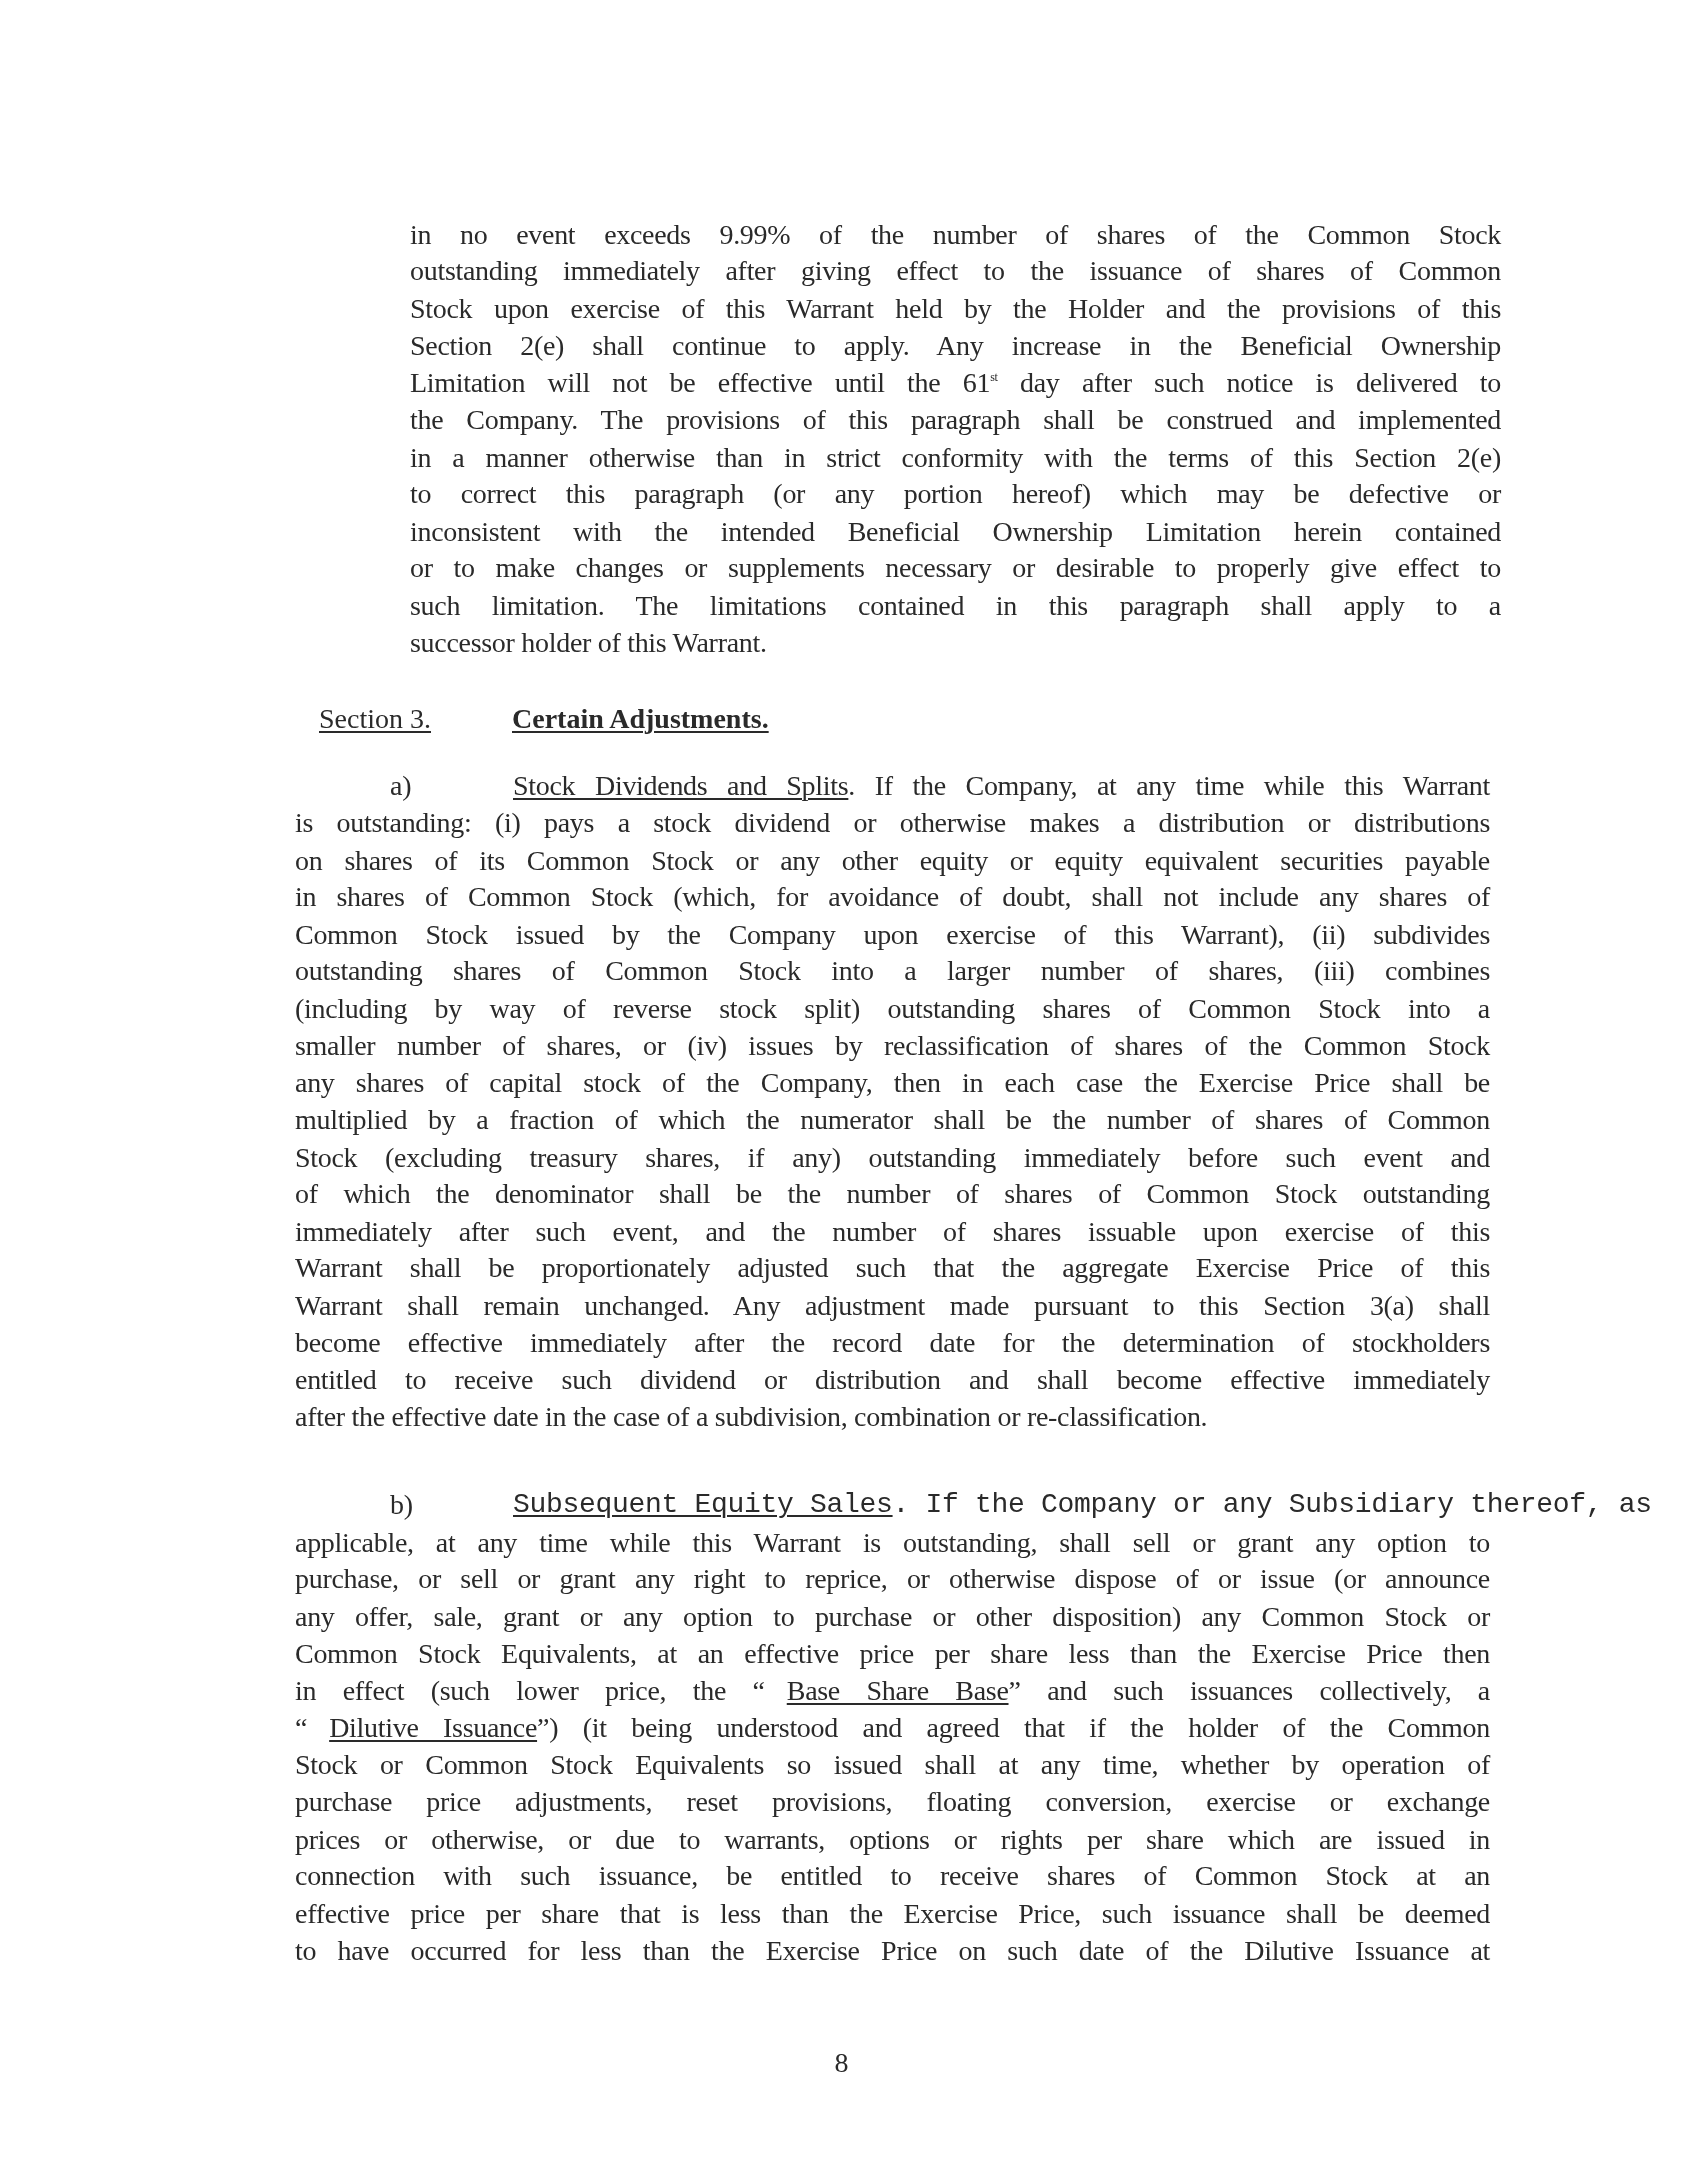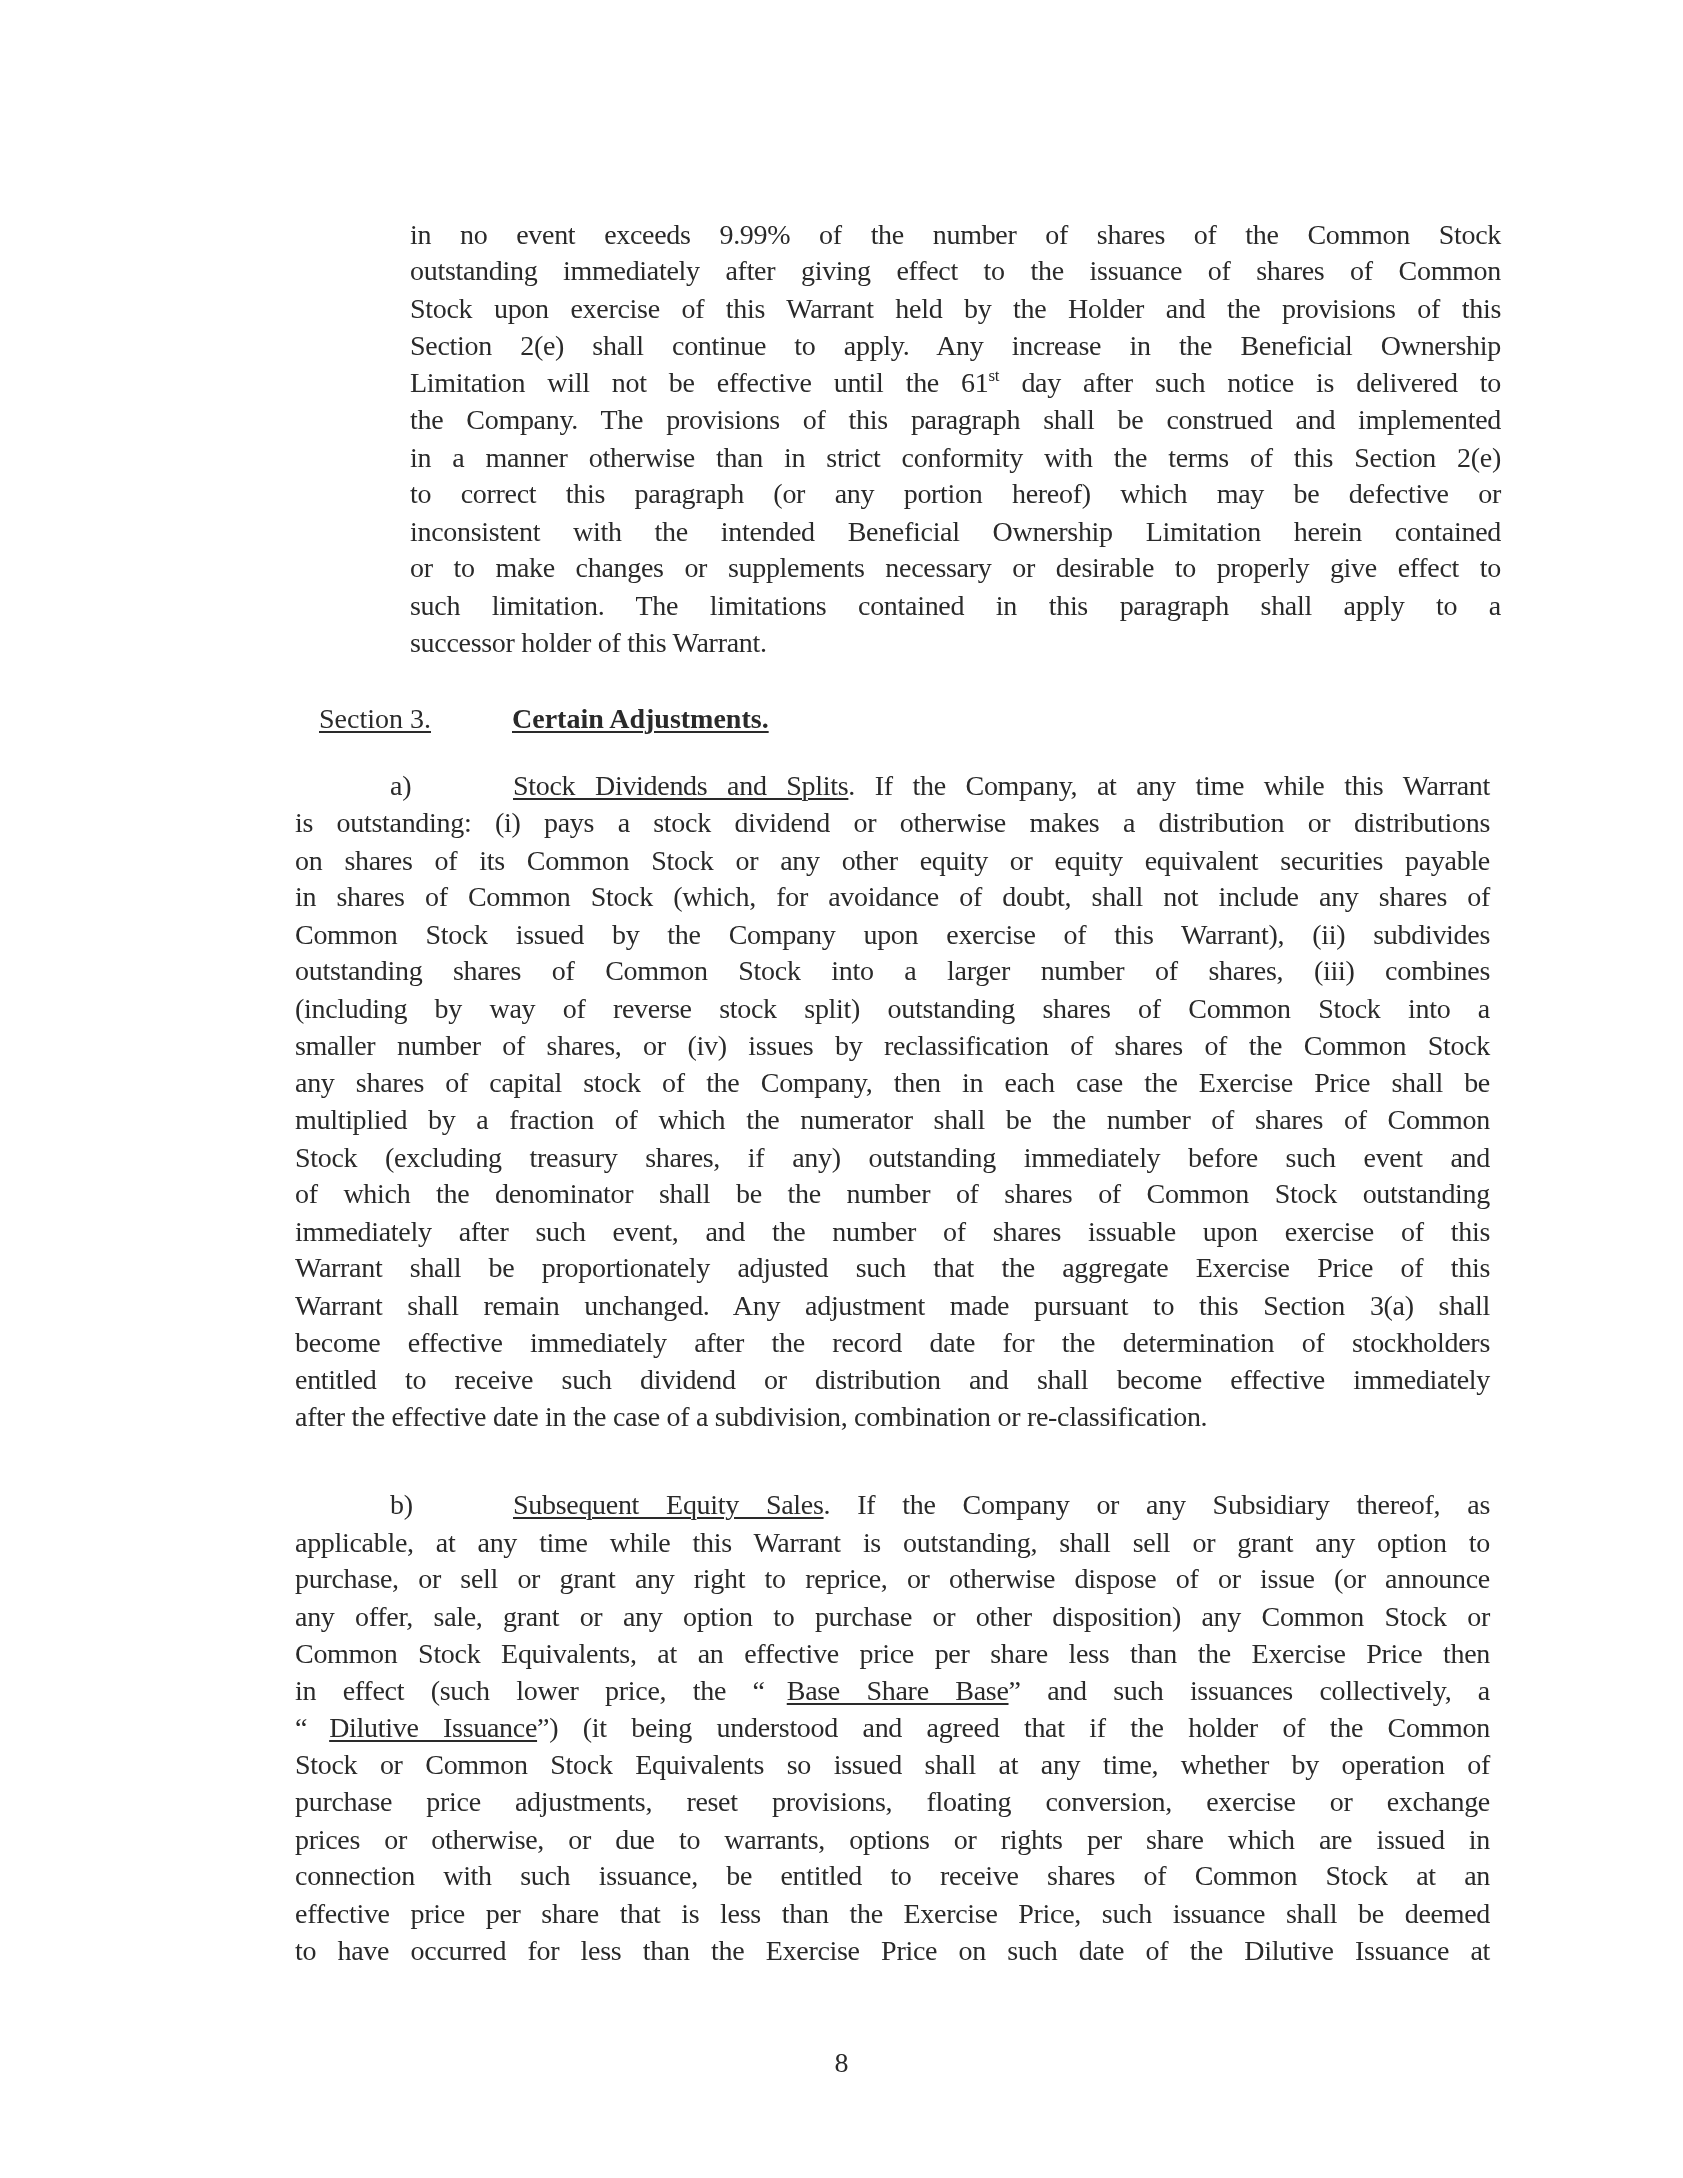--- a/index.html
+++ b/index.html
@@ -19,21 +19,21 @@
     line-height: 36px;
     letter-spacing: -0.3px;
   }
   .ind { left: 410px; width: 1091px; }
   .full { left: 295px; width: 1195px; }
   .last { text-align-last: left; }
   .u { text-decoration: underline; text-decoration-thickness: 2px; text-underline-offset: 3px; margin-left: 22px; }
   .heading { position: absolute; left: 297px; top: 701px; height: 36px; line-height: 36px; }
   .heading .num { position: absolute; left: 0; white-space: nowrap; }
   .heading .title { position: absolute; left: 193px; white-space: nowrap; font-weight: bold; }
-  sup { font-size: 17px; vertical-align: 0; position: relative; top: -11px; }
+  sup { font-size: 12px; vertical-align: 0; position: relative; top: -11px; }
   .pagenum { position: absolute; left: 0; width: 1683px; top: 2043px; text-align: center; height: 40px; line-height: 40px; }
 </style>
 </head>
 <body>
 
 <div class="page">
 
   <div>
     <div class="line ind" style="top:217px">in no event exceeds 9.99% of the number of shares of the Common Stock</div>
     <div class="line ind" style="top:253px">outstanding immediately after giving effect to the issuance of shares of Common</div>
@@ -76,21 +76,21 @@
     <div class="line full" style="top:1250px">Warrant shall be proportionately adjusted such that the aggregate Exercise Price of this</div>
     <div class="line full" style="top:1288px">Warrant shall remain unchanged.  Any adjustment made pursuant to this Section 3(a) shall</div>
     <div class="line full" style="top:1325px">become effective immediately after the record date for the determination of stockholders</div>
     <div class="line full" style="top:1362px">entitled to receive such dividend or distribution and shall become effective immediately</div>
     <div class="line full last" style="top:1399px">after the effective date in the case of a subdivision, combination or re-classification.</div>
   </div>
 
   <div>
     <div class="line full" style="top:1487px">
       <span style="position:absolute;left:95px">b)</span>
-      <span style="position:absolute;left:196px;right:0;text-align:justify;text-align-last:justify;"><span class="u">Subsequent Equity Sales</span><span>.  If the Company or any Subsidiary thereof, as</span></span>
+      <span style="position:absolute;left:196px;right:0;text-align:justify;text-align-last:justify;font-family:Liberation Mono, monospace;"><span class="u">Subsequent Equity Sales</span><span>.  If the Company or any Subsidiary thereof, as</span></span>
     </div>
     <div class="line full" style="top:1525px">applicable, at any time while this Warrant is outstanding, shall sell or grant any option to</div>
     <div class="line full" style="top:1561px">purchase, or sell or grant any right to reprice, or otherwise dispose of or issue (or announce</div>
     <div class="line full" style="top:1599px">any offer, sale, grant or any option to purchase or other disposition) any Common Stock or</div>
     <div class="line full" style="top:1636px">Common Stock Equivalents, at an effective price per share less than the Exercise Price then</div>
     <div class="line full" style="top:1673px">
       <span>in effect (such lower price, the “</span><span class="u">Base Share Base</span><span>” and such issuances collectively, a</span>
     </div>
     <div class="line full" style="top:1710px">
       <span>“</span><span class="u">Dilutive Issuance</span><span>”) (it being understood and agreed that if the holder of the Common</span>

